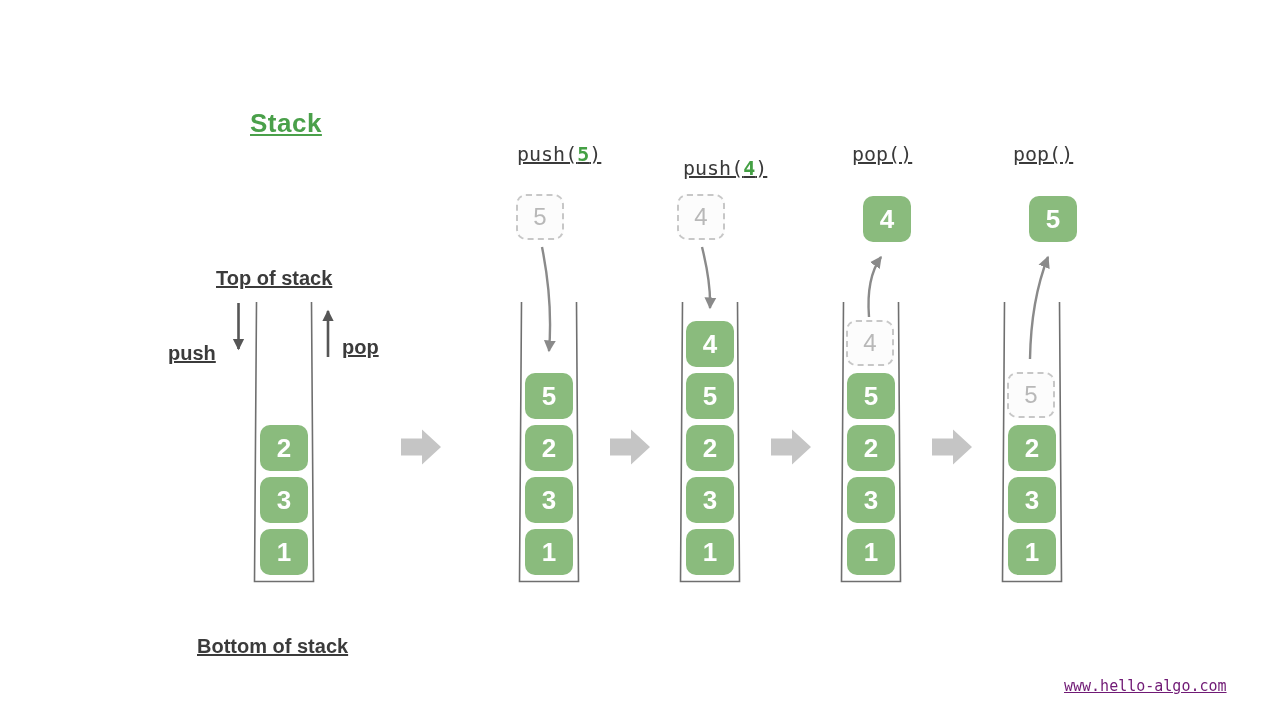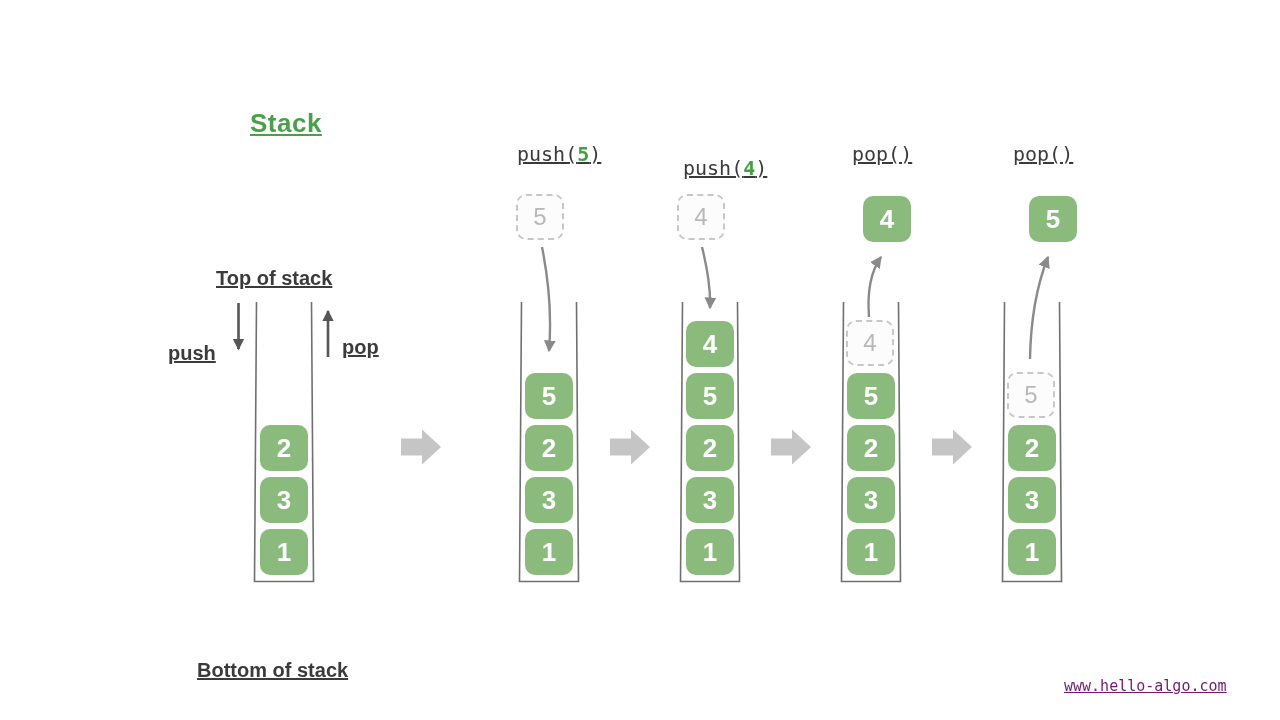--- a/index.html
+++ b/index.html
@@ -39,21 +39,21 @@
 </style>
 </head>
 <body>
 
 <div class="canvas">
 
   <div class="abs title" style="left:250px;top:108px;">Stack</div>
   <div class="abs lbl" style="left:216px;top:247px;">Top of stack</div>
   <div class="abs lbl" style="left:168px;top:322px;">push</div>
   <div class="abs lbl" style="left:342px;top:316px;">pop</div>
-  <div class="abs lbl" style="left:197px;top:639px;">Bottom of stack</div>
+  <div class="abs lbl" style="left:197px;top:615px;">Bottom of stack</div>
   <div class="abs watermark" style="left:1064px;top:677px;">www.hello-algo.com</div>
 
   <div class="abs op" style="left:517px;top:142px;"><span>push(</span><span class="arg">5</span><span>)</span></div>
   <div class="abs op" style="left:683px;top:156px;"><span>push(</span><span class="arg">4</span><span>)</span></div>
   <div class="abs op" style="left:852px;top:142px;"><span>pop()</span><span class="arg"></span><span></span></div>
   <div class="abs op" style="left:1013px;top:142px;"><span>pop()</span><span class="arg"></span><span></span></div>
 
   <svg class="layer" width="1280" height="720" viewBox="0 0 1280 720">
     <defs>
       <marker id="ahGray" viewBox="0 0 10 10" refX="8" refY="5" markerWidth="5.5" markerHeight="5.5" orient="auto-start-reverse">

